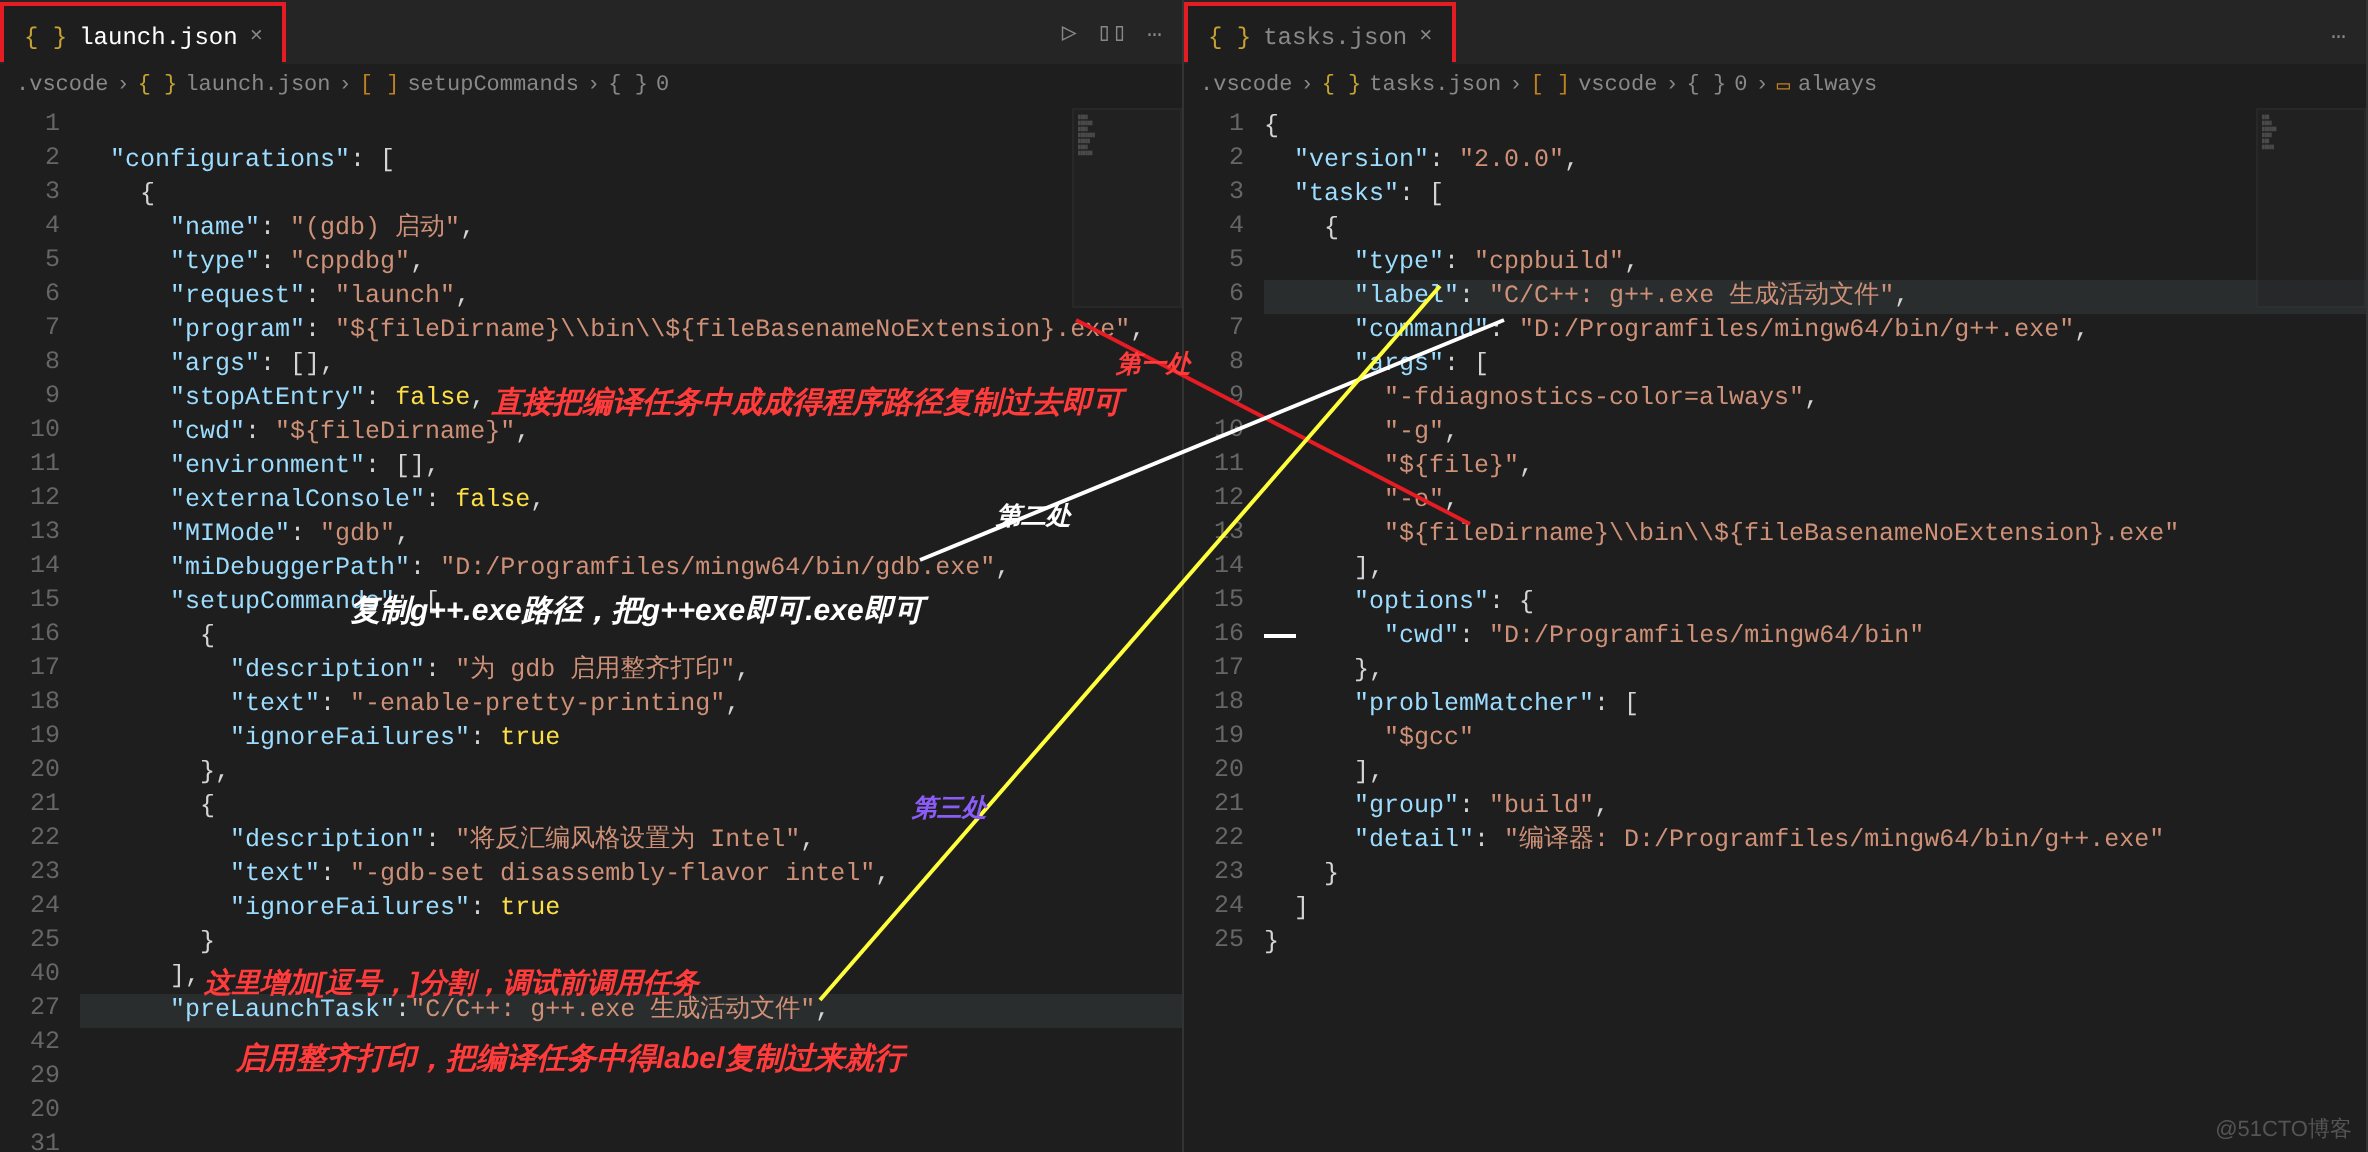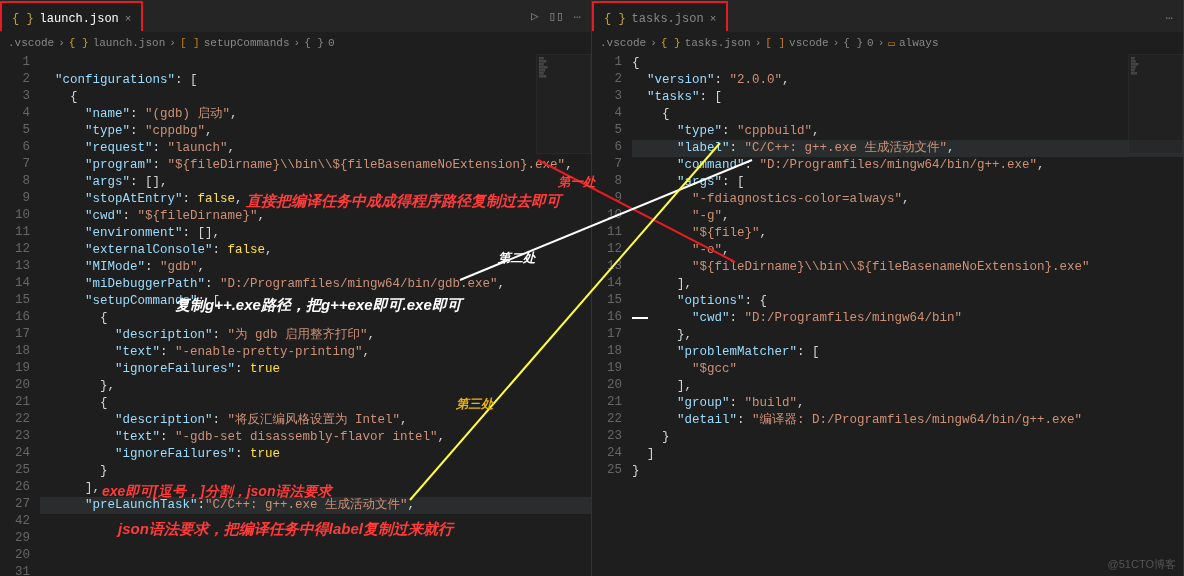--- a/index.html
+++ b/index.html
@@ -25,21 +25,21 @@
 .minimap { position:absolute; right:0; top:0; width:55px; height:100px; background:#252525; opacity:.5; border:1px solid #333; font-size:2px; line-height:3px; color:#777; padding:2px; overflow:hidden; }
 .k { color:#9cdcfe; } 
 .s { color:#ce9178; } 
 .p { color:#d4d4d4; } 
 .b { color:#fde047; } 
 .hl { background:#2a2d2e; display:inline-block; width:100%; }
 
 .anno { position:absolute; font-family:SimSun,"Microsoft YaHei",sans-serif; font-weight:bold; pointer-events:none;font-style:italic; }
 .red { color:#ff3b3b; }
 .white { color:#ffffff; }
-.yellow { color:#eab308; }
+.yellow { color:#8b5cf6; }
 svg.overlay { position:absolute; top:0; left:0; pointer-events:none; }
 .watermark { position:absolute; right:8px; bottom:4px; color:#555; font-size:11px; font-family:sans-serif; }
 </style>
 </head>
 <body>
 
 <div class="split">
 
   <div class="pane">
     <div class="tabbar">
@@ -88,21 +88,21 @@
           <div class="ln">16</div>
           <div class="ln">17</div>
           <div class="ln">18</div>
           <div class="ln">19</div>
           <div class="ln">20</div>
           <div class="ln">21</div>
           <div class="ln">22</div>
           <div class="ln">23</div>
           <div class="ln">24</div>
           <div class="ln">25</div>
-          <div class="ln">26</div>
+          <div class="ln">40</div>
           <div class="ln">27</div>
           <div class="ln">42</div>
           <div class="ln">29</div>
           <div class="ln">20</div>
           <div class="ln">31</div>
         </div>
       <div class="lines" id="lines-left"><div style="height:17px"></div><div style="height:17px">  <span class="k">"configurations"</span><span class="p">: [</span></div><div style="height:17px">    <span class="p">{</span></div><div style="height:17px">      <span class="k">"name"</span><span class="p">: </span><span class="s">"(gdb) 启动"</span><span class="p">,</span></div><div style="height:17px">      <span class="k">"type"</span><span class="p">: </span><span class="s">"cppdbg"</span><span class="p">,</span></div><div style="height:17px">      <span class="k">"request"</span><span class="p">: </span><span class="s">"launch"</span><span class="p">,</span></div><div style="height:17px">      <span class="k">"program"</span><span class="p">: </span><span class="s">"${fileDirname}\\bin\\${fileBasenameNoExtension}.exe"</span><span class="p">,</span></div><div style="height:17px">      <span class="k">"args"</span><span class="p">: [],</span></div><div style="height:17px">      <span class="k">"stopAtEntry"</span><span class="p">: </span><span class="b">false</span><span class="p">,</span></div><div style="height:17px">      <span class="k">"cwd"</span><span class="p">: </span><span class="s">"${fileDirname}"</span><span class="p">,</span></div><div style="height:17px">      <span class="k">"environment"</span><span class="p">: [],</span></div><div style="height:17px">      <span class="k">"externalConsole"</span><span class="p">: </span><span class="b">false</span><span class="p">,</span></div><div style="height:17px">      <span class="k">"MIMode"</span><span class="p">: </span><span class="s">"gdb"</span><span class="p">,</span></div><div style="height:17px">      <span class="k">"miDebuggerPath"</span><span class="p">: </span><span class="s">"D:/Programfiles/mingw64/bin/gdb.exe"</span><span class="p">,</span></div><div style="height:17px">      <span class="k">"setupCommands"</span><span class="p">: [</span></div><div style="height:17px">        <span class="p">{</span></div><div style="height:17px">          <span class="k">"description"</span><span class="p">: </span><span class="s">"为 gdb 启用整齐打印"</span><span class="p">,</span></div><div style="height:17px">          <span class="k">"text"</span><span class="p">: </span><span class="s">"-enable-pretty-printing"</span><span class="p">,</span></div><div style="height:17px">          <span class="k">"ignoreFailures"</span><span class="p">: </span><span class="b">true</span></div><div style="height:17px">        <span class="p">},</span></div><div style="height:17px">        <span class="p">{</span></div><div style="height:17px">          <span class="k">"description"</span><span class="p">: </span><span class="s">"将反汇编风格设置为 Intel"</span><span class="p">,</span></div><div style="height:17px">          <span class="k">"text"</span><span class="p">: </span><span class="s">"-gdb-set disassembly-flavor intel"</span><span class="p">,</span></div><div style="height:17px">          <span class="k">"ignoreFailures"</span><span class="p">: </span><span class="b">true</span></div><div style="height:17px">        <span class="p">}</span></div><div style="height:17px">      <span class="p">],</span></div><div class="hl" style="height:17px">      <span class="k">"preLaunchTask"</span><span class="p">:</span><span class="s">"C/C++: g++.exe 生成活动文件"</span><span class="p">,</span></div><div style="height:17px"></div><div style="height:17px"></div><div style="height:17px"></div><div style="height:17px"></div></div>
       <div class="minimap">████<br>██████<br>████<br>███████<br>█████<br>████<br>██████</div>
     </div>
   </div>
@@ -178,16 +178,16 @@
   <line x1="410" y1="500" x2="720" y2="143" stroke="#ffff3b" stroke-width="2"></line>
 
   <line x1="632" y1="318" x2="648" y2="318" stroke="#fff" stroke-width="2"></line>
 </svg>
 
 <div class="anno red" style="left:558px; top:174px;">第一处</div>
 <div class="anno red" style="left:246px; top:192px; font-size:15px;">直接把编译任务中成成得程序路径复制过去即可</div>
 <div class="anno white" style="left:498px; top:250px;">第二处</div>
 <div class="anno white" style="left:175px; top:296px; font-size:15px;">复制g++.exe路径，把g++exe即可.exe即可</div>
 <div class="anno yellow" style="left:456px; top:396px;">第三处</div>
-<div class="anno red" style="left:102px; top:483px; font-size:14px;">exe即可[逗号，]分割，json语法要求</div>
-<div class="anno red" style="left:118px; top:520px; font-size:15px;">json语法要求，把编译任务中得label复制过来就行</div>
+<div class="anno red" style="left:102px; top:483px; font-size:14px;">这里增加[逗号，]分割，调试前调用任务</div>
+<div class="anno red" style="left:118px; top:520px; font-size:15px;">启用整齐打印，把编译任务中得label复制过来就行</div>
 
 <div class="watermark">@51CTO博客</div>
 
 </body></html>

